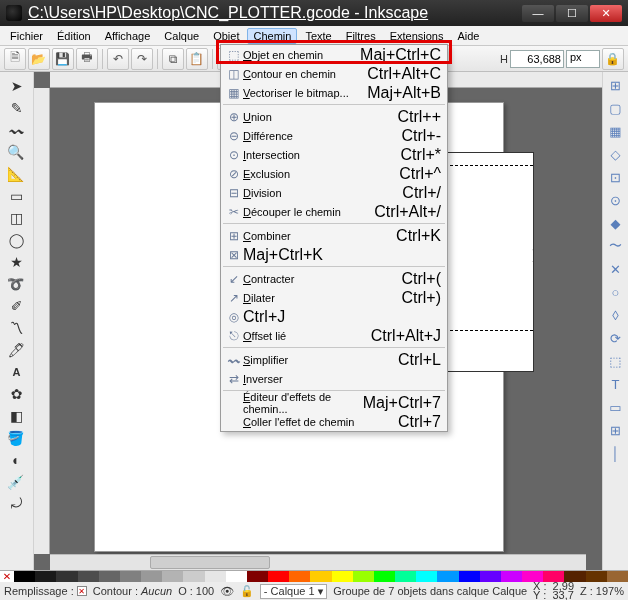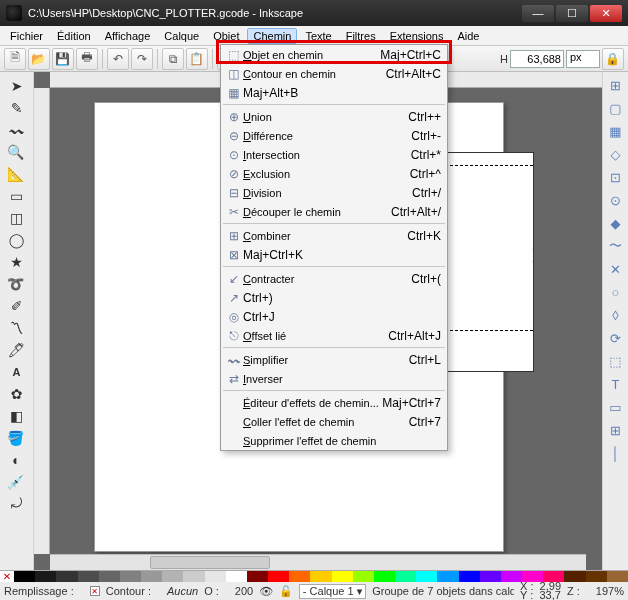--- a/index.html
+++ b/index.html
@@ -1,21 +1,21 @@
 <!DOCTYPE html>
 <html><head>
 <meta charset="utf-8">
 <style>
 * { margin: 0; padding: 0; box-sizing: border-box; font-family: "Segoe UI", Tahoma, sans-serif; font-size: 11px; }
 body { width: 628px; height: 600px; background: #ececec; overflow: hidden; position: relative; }
 
 
 .titlebar { height: 26px; background: linear-gradient(#3a3a3a, #222); display: flex; align-items: center; padding: 0 6px; color: #fff; }
 .titlebar .app-icon { width: 16px; height: 16px; background: radial-gradient(circle at 40% 40%, #333, #000); border-radius: 3px; margin-right: 6px; }
-.titlebar .title { flex: 1; font-size: 11px; }
+.titlebar .title { flex: 1; font-size: 16px; text-decoration: underline; }
 .titlebar .ctl { display: flex; gap: 2px; }
 .titlebar .ctl div { width: 32px; height: 17px; border-radius: 2px; display: flex; align-items: center; justify-content: center; font-size: 11px; }
 .titlebar .minbtn, .titlebar .maxbtn { background: linear-gradient(#555,#333); }
 .titlebar .closebtn { background: linear-gradient(#e66,#b22); }
 
 .menubar { height: 20px; background: #f2f2f2; border-bottom: 1px solid #c9c9c9; display: flex; align-items: center; padding: 0 4px; gap: 2px; }
 .menubar span { padding: 2px 6px; }
 .menubar span.active { background: #cfe3ff; border: 1px solid #7fb3e8; border-radius: 2px; padding: 1px 5px; }
 
 .toolbar { height: 26px; background: linear-gradient(#f7f7f7,#e6e6e6); border-bottom: 1px solid #bdbdbd; display: flex; align-items: center; padding: 0 4px; gap: 2px; }
@@ -43,35 +43,35 @@
 
 .dockbar { width: 26px; background: #ececec; border-left: 1px solid #d2d2d2; display: flex; flex-direction: column; align-items: center; padding-top: 3px; gap: 3px; }
 .dock-btn { width: 20px; height: 20px; display: flex; align-items: center; justify-content: center; font-size: 13px; color: #5a7fbb; }
 
 
 .dropdown { position: absolute; left: 220px; top: 44px; width: 228px; background: #f4f4f4; border: 1px solid #9c9c9c; box-shadow: 3px 3px 6px rgba(0,0,0,.25); z-index: 5; }
 .dropdown .mi { display: flex; align-items: center; height: 19px; padding: 0 6px 0 4px; }
 .dropdown .mi .mi-icon { width: 18px; height: 16px; display: flex; align-items: center; justify-content: center; font-size: 12px; color: #6a7b99; }
 .dropdown .mi .mi-label { flex: 1; color: #000; }
 .dropdown .mi .mi-label u { text-decoration: underline; }
-.dropdown .mi .mi-accel { color: #000; font-size: 12px; }
+.dropdown .mi .mi-accel { color: #000; font-size: 16px; }
 .dropdown .msep { height: 1px; background: #c7c7c7; margin: 2px 2px; }
 
 
 .highlight { position: absolute; left: 216px; top: 40px; width: 236px; height: 24px; border: 3px solid #e10000; z-index: 6; pointer-events: none; }
 
 
 .palette { position: absolute; left: 0; right: 0; top: 570px; height: 12px; background: #fff; border-top: 1px solid #aaa; display: flex; }
 .palette .sw { flex: 1; }
 .palette .none { width: 14px; background: #fff; position: relative; }
 .palette .none::after { content: "✕"; position: absolute; inset: 0; display: flex; align-items: center; justify-content: center; font-size: 10px; color: #c00; }
 
 
 .status { position: absolute; left: 0; right: 0; top: 582px; height: 18px; background: #ececec; display: flex; align-items: center; padding: 0 4px; font-size: 10px; color: #333; gap: 6px; }
-.status .field { display: flex; align-items: center; gap: 16px; }
+.status .field { display: flex; align-items: center; gap: 3px; }
 .status .layerbox { border: 1px solid #aaa; background: #fff; padding: 0 3px; }
 .status .msg { flex: 1; overflow: hidden; white-space: nowrap; }
 .status b { font-weight: normal; }
 .status .coords { font-size: 9px; line-height: 9px; text-align: left; }
 
 .swatch-mini { width: 10px; height: 10px; border: 1px solid #888; background: #fff; position: relative; }
 .swatch-mini::after { content: "✕"; position: absolute; inset: 0; display: flex; align-items: center; justify-content: center; font-size: 8px; color: #c00; }
 </style>
 </head>
 <body>
@@ -193,20 +193,21 @@
       <span class="mi-label"><u>O</u>bjet en chemin</span>
       <span class="mi-accel">Maj+Ctrl+C</span>
     </div>
     <div class="mi">
       <span class="mi-icon">◫</span>
       <span class="mi-label"><u>C</u>ontour en chemin</span>
       <span class="mi-accel">Ctrl+Alt+C</span>
     </div>
     <div class="mi">
       <span class="mi-icon">▦</span>
+      <span class="mi-label"><u>V</u>ectoriser le bitmap...</span>
       <span class="mi-accel">Maj+Alt+B</span>
     </div>
     <div class="msep"></div>
     <div class="mi">
       <span class="mi-icon">⊕</span>
       <span class="mi-label"><u>U</u>nion</span>
       <span class="mi-accel">Ctrl++</span>
     </div>
     <div class="mi">
       <span class="mi-icon">⊖</span>
@@ -244,20 +245,21 @@
       <span class="mi-accel">Maj+Ctrl+K</span>
     </div>
     <div class="msep"></div>
     <div class="mi">
       <span class="mi-icon">↙</span>
       <span class="mi-label"><u>C</u>ontracter</span>
       <span class="mi-accel">Ctrl+(</span>
     </div>
     <div class="mi">
       <span class="mi-icon">↗</span>
+      <span class="mi-label"><u>D</u>ilater</span>
       <span class="mi-accel">Ctrl+)</span>
     </div>
     <div class="mi">
       <span class="mi-icon">◎</span>
       <span class="mi-accel">Ctrl+J</span>
     </div>
     <div class="mi">
       <span class="mi-icon">⎋</span>
       <span class="mi-label"><u>O</u>ffset lié</span>
       <span class="mi-accel">Ctrl+Alt+J</span>
@@ -276,25 +278,20 @@
     <div class="msep"></div>
     <div class="mi">
       <span class="mi-icon"></span>
       <span class="mi-label"><u>É</u>diteur d'effets de chemin...</span>
       <span class="mi-accel">Maj+Ctrl+7</span>
     </div>
     <div class="mi">
       <span class="mi-icon"></span>
       <span class="mi-label"><u>C</u>oller l'effet de chemin</span>
       <span class="mi-accel">Ctrl+7</span>
-    </div>
-    <div class="mi">
-      <span class="mi-icon"></span>
-      <span class="mi-label"><u>S</u>upprimer l'effet de chemin</span>
-      <span class="mi-accel"></span>
     </div>
   </div>
 <div class="highlight"></div>
 
 <div class="palette" id="palette">
   <div class="none"></div>
 <div class="sw" style="background: rgb(0, 0, 0);"></div>
     <div class="sw" style="background: rgb(26, 26, 26);"></div>
     <div class="sw" style="background: rgb(51, 51, 51);"></div>
     <div class="sw" style="background: rgb(77, 77, 77);"></div>
@@ -329,21 +326,21 @@
   <div class="field">
     <span>Remplissage :</span>
     <span class="swatch-mini"></span>
   </div>
   <div class="field">
     <span>Contour :</span>
     <i>Aucun</i>
   </div>
   <div class="field">
     <span>O :</span>
-    <span>200</span>
+    <span>100</span>
   </div>
   <span>👁</span>
   <span>🔓</span>
   <span class="layerbox">
     <span>- </span><span>Calque 1</span> ▾
   </span>
   <div class="msg">
     <b>Groupe</b>
     <span>de 7</span>
     <span>objets dans calque</span>

